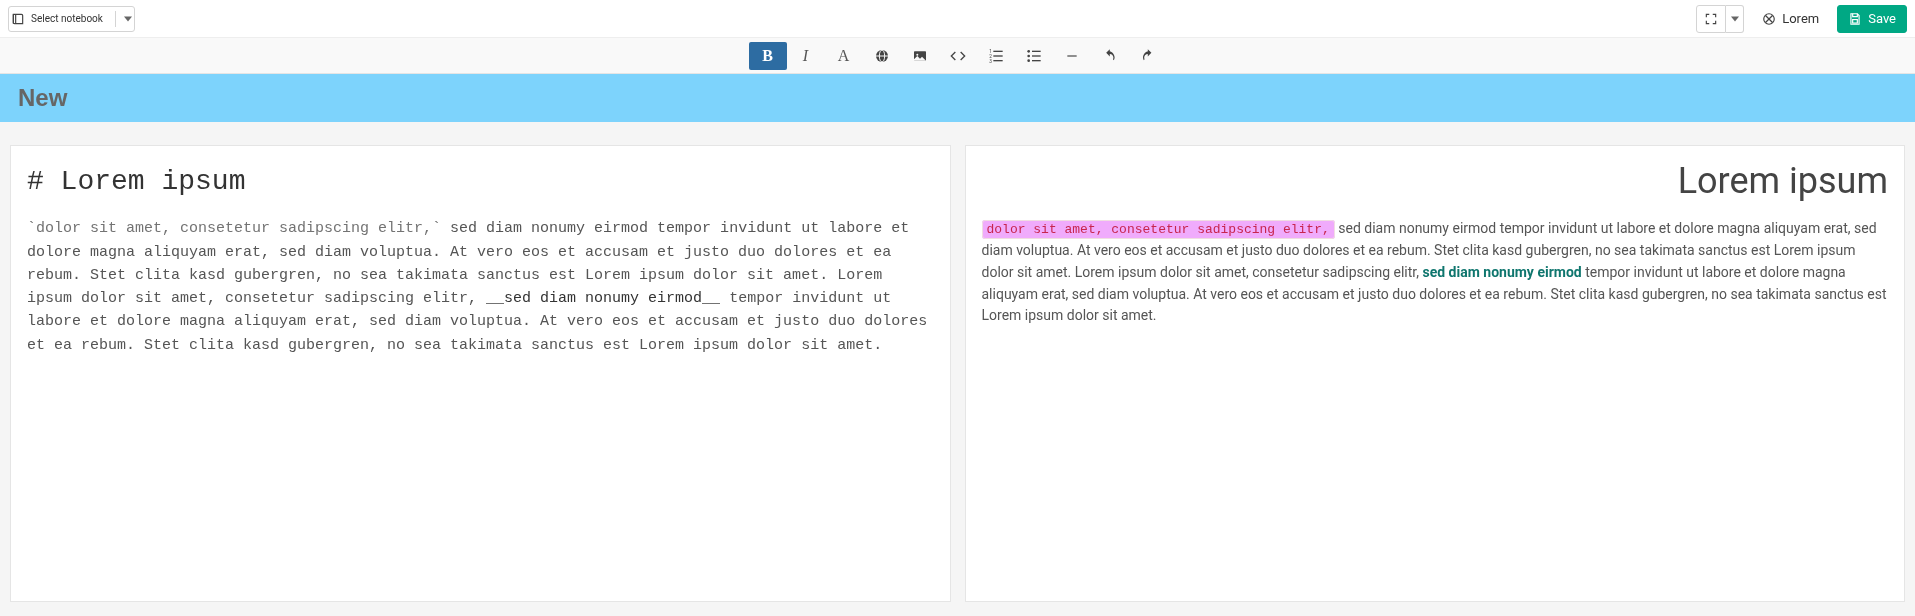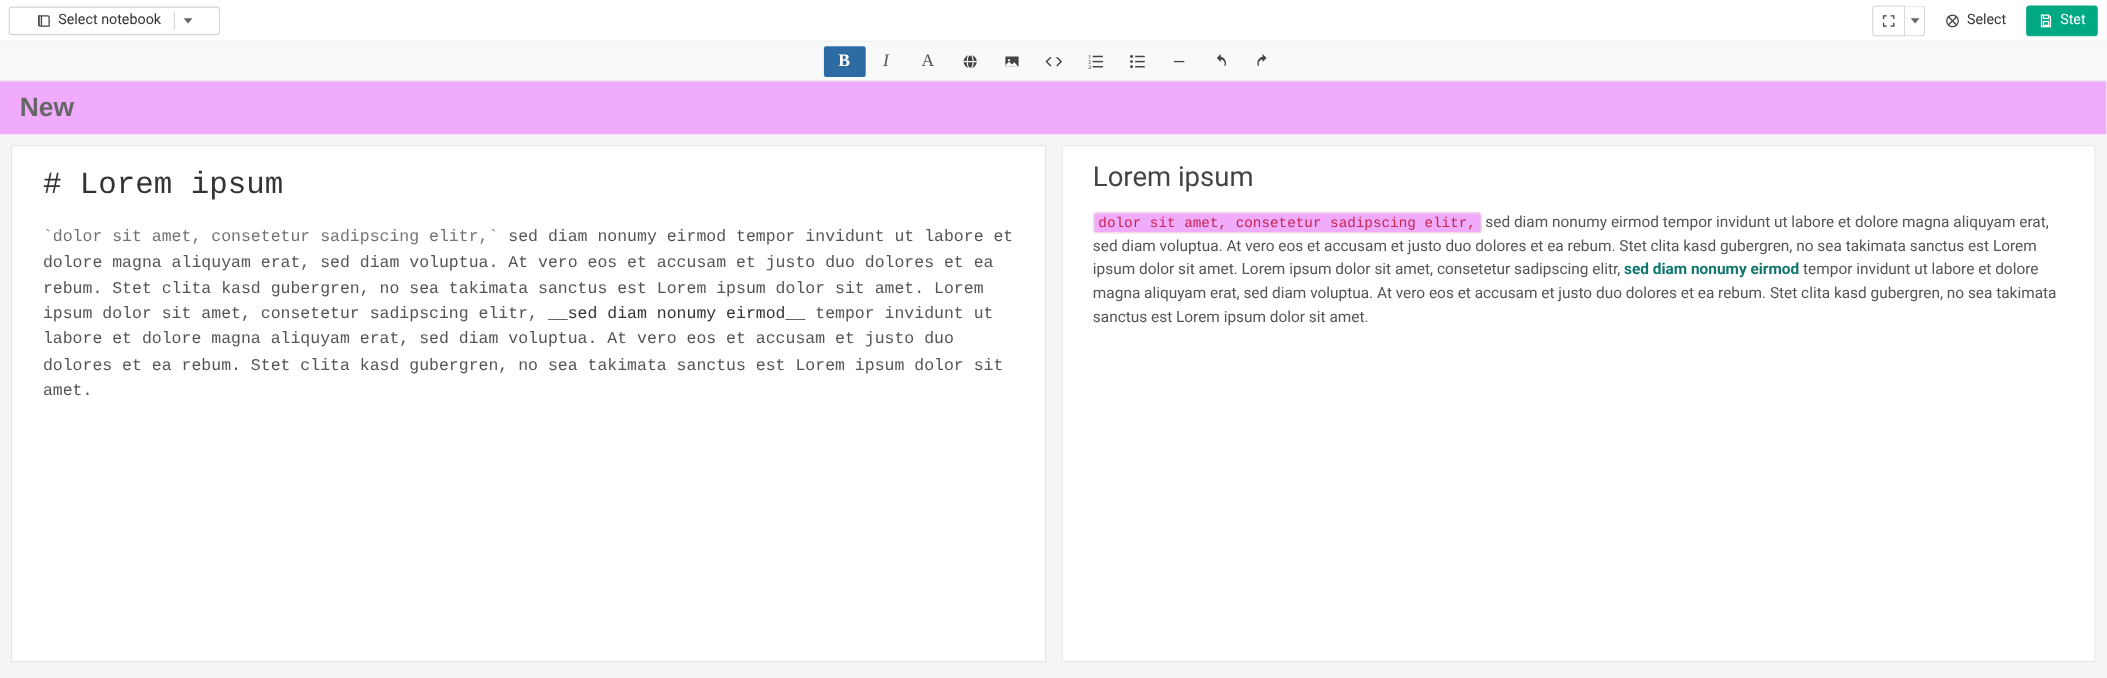--- a/index.html
+++ b/index.html
@@ -19,22 +19,22 @@
     border-bottom: 1px solid #eee;
   }
   .left-controls { display: flex; align-items: center; gap: 6px; }
   .notebook-select {
     display: flex;
     align-items: center;
     gap: 4px;
     border: 1px solid #d4d4d4;
     border-radius: 3px;
     height: 26px;
-    padding: 0 24px;
-    font-size: 13px;
+    padding: 0 2px;
+    font-size: 10px;
     cursor: pointer;
     background: #fff;
   }
   .nb-main { display: flex; align-items: center; gap: 6px; padding-right: 8px; }
   .nb-caret {
     border-left: 1px solid #d4d4d4;
     padding-left: 8px;
     height: 16px;
     display: flex;
     align-items: center;
@@ -103,21 +103,21 @@
     justify-content: center;
     cursor: pointer;
     color: #555;
   }
   .tb-btn.active {
     background: #2d6ca2;
     color: #fff;
     border-radius: 2px;
   }
   .title-bar {
-    background: #f0abfc;
+    background: #7dd3fc;
     padding: 6px 18px;
   }
   .title-input {
     width: 100%;
     border: none;
     outline: none;
     font-size: 24px;
     font-weight: 700;
     color: #666;
     background: transparent;
@@ -126,39 +126,41 @@
   .split {
     display: flex;
     gap: 14px;
     padding: 10px;
     height: 490px;
   }
   .pane {
     flex: 1;
     background: #fff;
     border: 1px solid #e5e5e5;
-    padding: 14px 28px;
+    padding: 14px 16px;
     overflow: auto;
+    margin-top: 13px;
   }
   .editor-text {
     font-family: "Consolas", "Menlo", "Courier New", monospace;
     font-size: 15px;
     line-height: 1.55;
     color: #555;
     white-space: pre-wrap;
     word-wrap: break-word;
   }
   .editor-text .h1line { font-size: 28px; color: #333; display: block; margin-bottom: 14px; }
   .editor-text .code-span { color: #737373; }
   .editor-text .bold-md { font-weight: 400; color: #333; }
   .preview h1 {
-    font-size: 25px;
+    font-size: 36px;
     font-weight: 400;
     color: #444;
     margin-bottom: 16px;
+    text-align: right;
   }
   .preview p {
     font-size: 14px;
     line-height: 1.55;
     color: #555;
   }
   .preview code.red {
     color: #c7254e;
     background: #f0abfc;
     border: 1px solid #f1dde3;
@@ -211,32 +213,32 @@
     </div>
 
     <div class="btn plain">
       <span>
         <svg width="14" height="14" viewBox="0 0 24 24" fill="none" stroke="#444" stroke-width="2">
             <circle cx="12" cy="12" r="9"></circle>
             <path d="M6 6l12 12" transform="rotate(0 12 12)"></path>
             <line x1="6" y1="18" x2="18" y2="6"></line>
           </svg>
       </span>
-      <span>Select</span>
+      <span>Lorem</span>
     </div>
 
     <div class="btn save">
       <span>
         <svg width="14" height="14" viewBox="0 0 24 24" fill="none" stroke="#fff" stroke-width="2">
             <path d="M5 3h11l3 3v15H5z"></path>
             <path d="M8 3v5h8V3"></path>
             <rect x="8" y="13" width="8" height="6"></rect>
           </svg>
       </span>
-      <span>Stet</span>
+      <span>Save</span>
     </div>
   </div>
 </div>
 
 <div class="toolbar-row">
   <div class="format-toolbar">
     <div class="tb-btn active">
       <span style="font-family:Georgia,serif;font-weight:700;font-size:16px;">B</span>
     </div>
     <div class="tb-btn">

